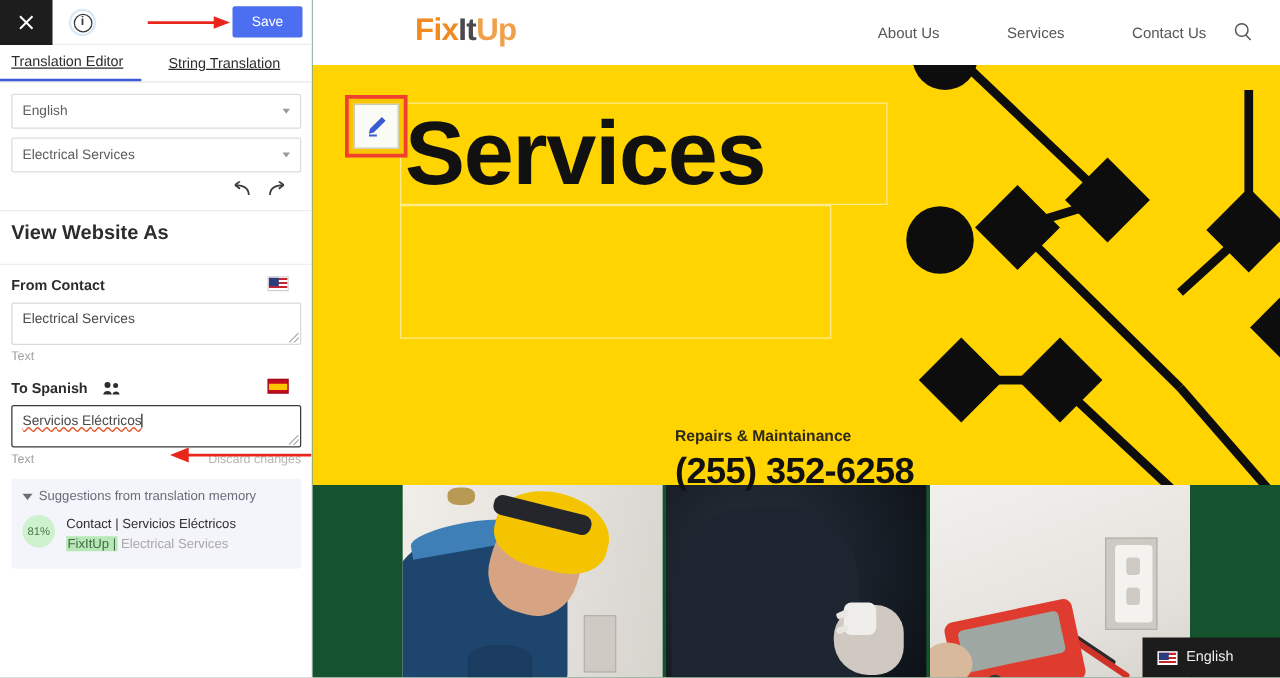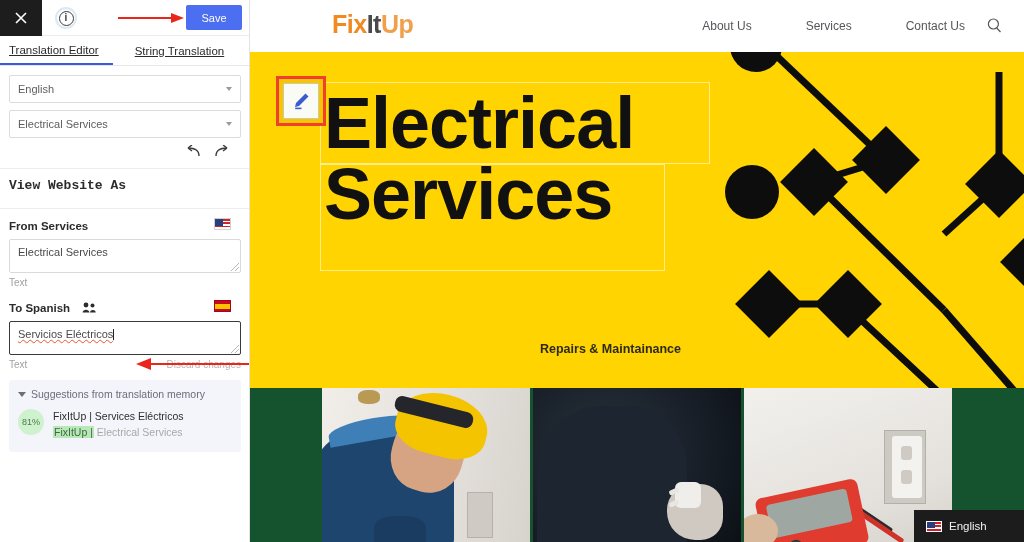--- a/index.html
+++ b/index.html
@@ -105,23 +105,22 @@
     border-right: 3.5px solid transparent;
     border-top: 4px solid #9a9a9a;
   }
   .undo-redo {
     display: flex; justify-content: flex-end; gap: 13px;
     padding-right: 9px; margin-top: 1px; margin-bottom: 2px;
   }
   .icon-btn { cursor: pointer; display: block; }
 
   .sect-label {
-    font-size: 13px; font-weight: bold; color: #2c2c2c;
+    font-size: 16px; font-weight: bold; color: #2c2c2c;
     margin-bottom: 7px;
-    font-family: Liberation Mono, monospace;
   }
 
   .lang-row {
     display: flex; align-items: center;
     margin-bottom: 6px; position: relative;
     height: 15px;
   }
   .lang-title { font-size: 11.5px; font-weight: bold; color: #2c2c2c; }
   .people-icon { margin-left: 12px; display: flex; align-items: center; }
   .flag {
@@ -439,21 +438,21 @@
         </svg>
       </div>
     </div>
 
     <div class="sect bordered">
       <div class="sect-label">View Website As</div>
     </div>
 
     <div class="sect">
       <div class="lang-row">
-        <span class="lang-title">From Services</span>
+        <span class="lang-title">From Contact</span>
         <span class="flag flag-us">
           <span class="stripes"></span>
             <span class="canton"></span>
         </span>
       </div>
       <div class="ta-box">
         <span>Electrical Services</span>
         <span class="resize-grip"></span>
       </div>
       <div class="meta-row">
@@ -492,21 +491,21 @@
     </svg>
 
     <div class="suggestions">
       <div class="sugg-head">
         <span class="tri-down"></span>
         <span>Suggestions from translation memory</span>
       </div>
       <div class="sugg-item">
         <div class="pct-badge">81%</div>
         <div>
-          <div class="sugg-target">FixItUp | Services Eléctricos</div>
+          <div class="sugg-target">Contact | Servicios Eléctricos</div>
           <div class="sugg-source"><span class="hl">FixItUp |</span> <span>Electrical Services</span></div>
         </div>
       </div>
     </div>
   </div>
 
   <div class="site">
 
     <div class="site-header">
       <div class="logo"><span class="fix">Fix</span><span class="it">It</span><span class="up">Up</span></div>
@@ -555,25 +554,25 @@
       <div class="edit-badge">
         <div class="inner">
           <svg width="20" height="20" viewBox="0 0 20 20">
             <path d="M14.5 2.5 L17.5 5.5 L8 15 L4 16 L5 12 Z" fill="#3b5bd0"></path>
             <path d="M4.2 17.4 L10.5 17.4" stroke="#3b5bd0" stroke-width="1.6"></path>
           </svg>
         </div>
       </div>
 
       <div class="hero-title">
-        <div>Electrical</div>
         <div>Services</div>
       </div>
 
       <div class="hero-sub">Repairs &amp; Maintainance</div>
+      <div class="hero-phone">(255) 352-6258</div>
     </div>
 
     <div class="photos">
       <div class="photo p1">
         <span class="wall"></span>
           <span class="fixture"></span>
           <span class="box"></span>
         <span class="body"></span>
           <span class="collar"></span>
           <span class="head"></span>

